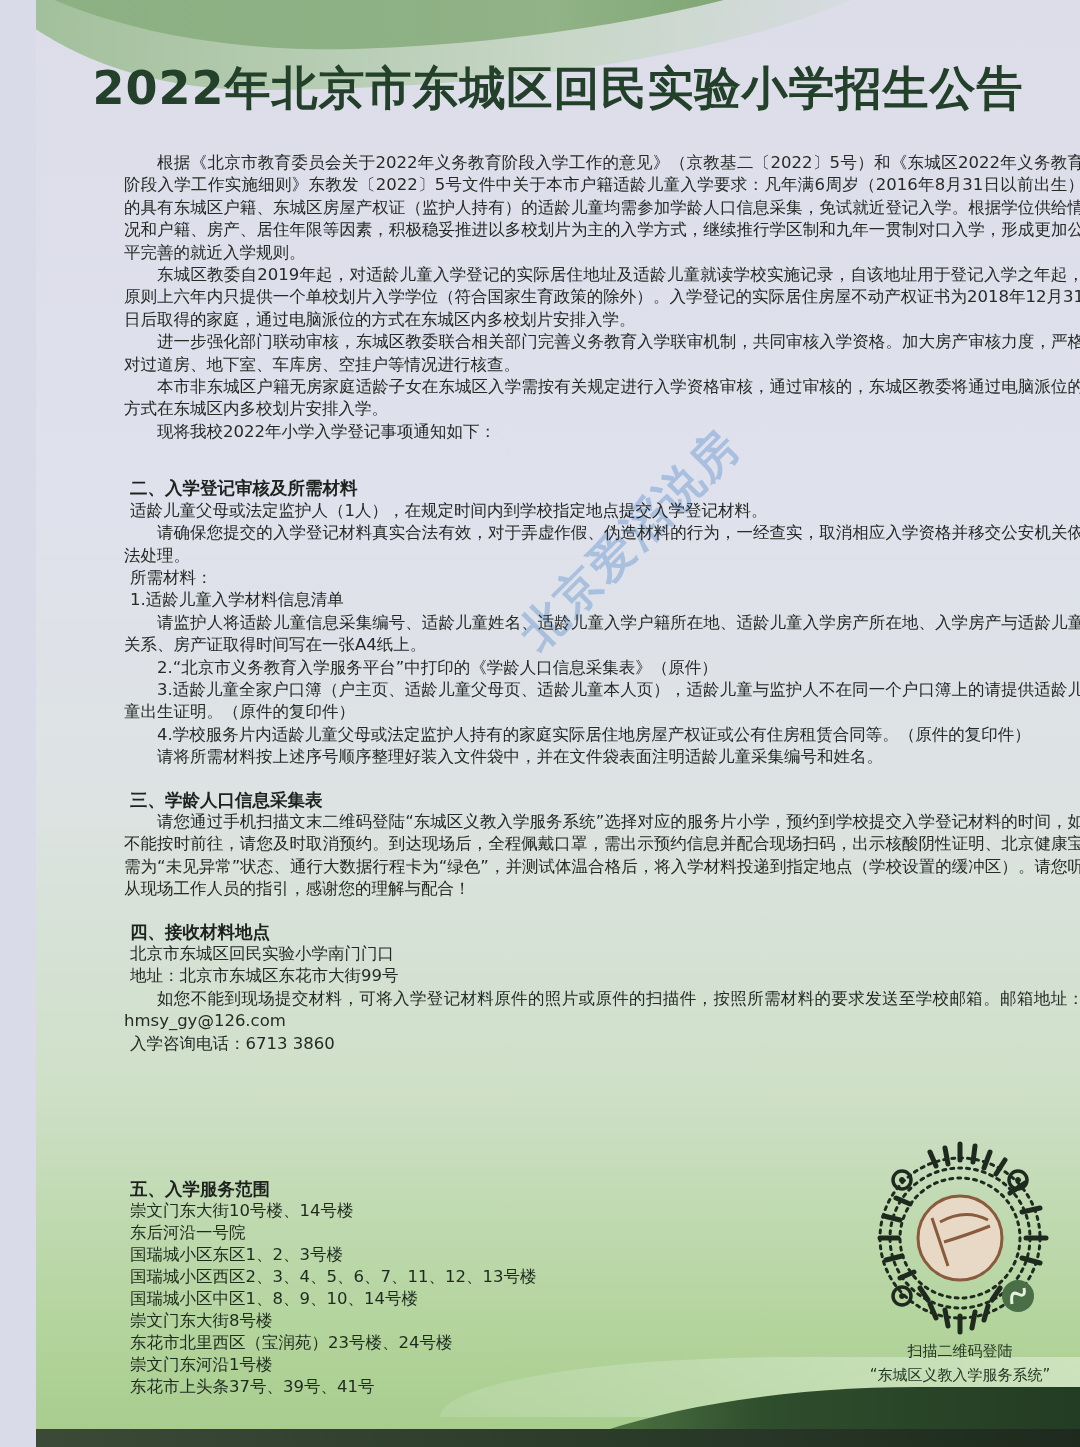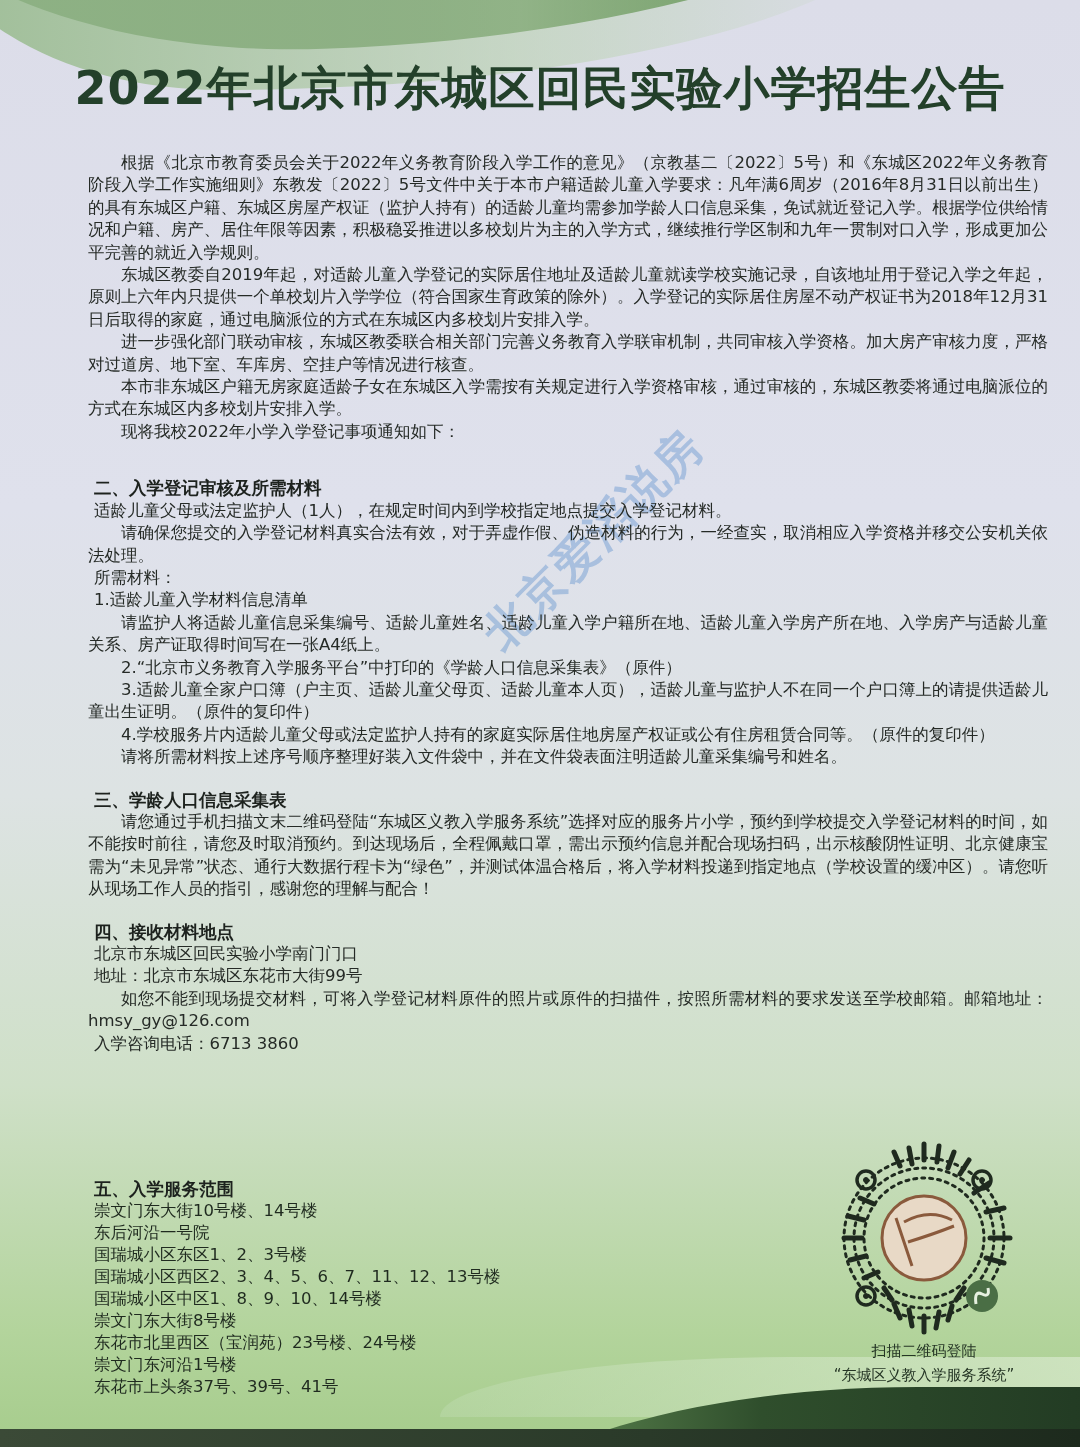--- a/index.html
+++ b/index.html
@@ -6,20 +6,21 @@
   body {
     width: 1080px; height: 1447px; overflow: hidden; position: relative;
     font-family: "DejaVu Sans", "Liberation Sans", sans-serif;
     background: #d9dbe8;
   }
   .page {
     position: absolute; inset: 0;
     background:
       linear-gradient(180deg, #dcdde9 0%, #dfe1ec 35%, #dde3e3 55%, #cfe0c8 75%, #b3d49c 92%, #a6cc8c 100%);
     overflow: hidden;
+    margin-left: 36px;
   }
   .swoosh-top-dark {
     position: absolute; left: -120px; top: -170px; width: 1100px; height: 215px;
     border-radius: 0 0 60% 40% / 0 0 100% 100%;
     background: linear-gradient(90deg, #3f6e3a 0%, #4e7e45 50%, #7aa66b 100%);
     transform: rotate(-2deg);
   }
   .swoosh-top-light {
     position: absolute; left: -80px; top: -100px; width: 1000px; height: 190px;
     border-radius: 0 0 70% 30% / 0 0 100% 100%;

